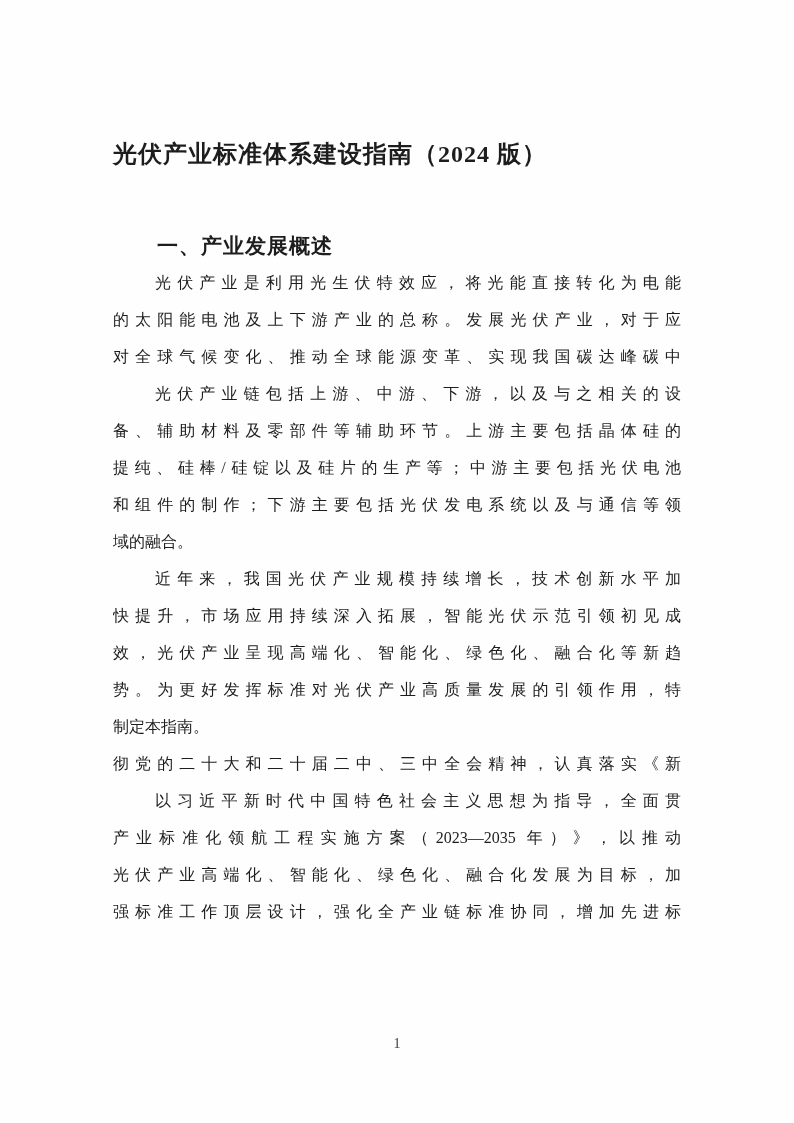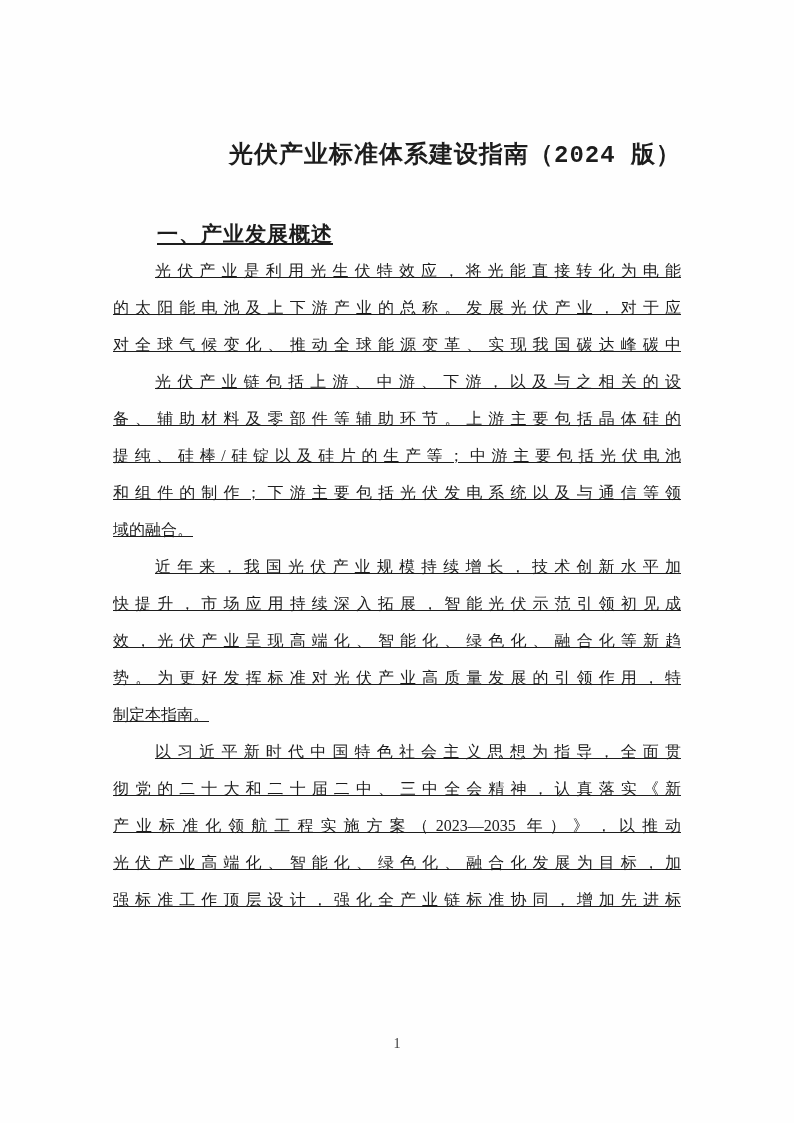--- a/index.html
+++ b/index.html
@@ -12,33 +12,32 @@
     background:#fefefe;
     color:#1d1d1d;
     font-family:"Liberation Serif", serif;
     overflow:hidden;
   }
   .doc-title {
     position:absolute;
     top:138px;
     left:113px;
     width:568px;
-    text-align:right;
+    text-align:left;
     font-size:24px;
     font-weight:bold;
     letter-spacing:1px;
-    font-family:Liberation Mono, monospace;
+    font-family:Liberation Serif, serif;
     white-space:nowrap;
   }
   .doc-body {
     position:absolute;
-    top:215px;
+    top:227px;
     left:113px;
     width:568px;
-    text-decoration:underline;
   }
   .heading {
     height:37px;
     line-height:37px;
     padding-left:44px;
     font-size:21px;
     font-weight:bold;
     font-family:"Liberation Sans", sans-serif;
     letter-spacing:1px;
     overflow:hidden;
@@ -85,22 +84,22 @@
     <p class="line">和组件的制作；下游主要包括光伏发电系统以及与通信等领</p>
     <p class="line para-end">域的融合。</p>
 
     <p class="line first">近年来，我国光伏产业规模持续增长，技术创新水平加</p>
     <p class="line">快提升，市场应用持续深入拓展，智能光伏示范引领初见成</p>
     <p class="line">效，光伏产业呈现高端化、智能化、绿色化、融合化等新趋</p>
     <p class="line">势。为更好发挥标准对光伏产业高质量发展的引领作用，特</p>
     <p class="line para-end">制定本指南。</p>
 
 
+    <p class="line">彻党的二十大和二十届二中、三中全会精神，认真落实《新</p>
     <p class="line first">以习近平新时代中国特色社会主义思想为指导，全面贯</p>
-    <p class="line">彻党的二十大和二十届二中、三中全会精神，认真落实《新</p>
     <p class="line">产业标准化领航工程实施方案（2023—2035 年）》，以推动</p>
     <p class="line">光伏产业高端化、智能化、绿色化、融合化发展为目标，加</p>
     <p class="line">强标准工作顶层设计，强化全产业链标准协同，增加先进标</p>
 
   </div>
 
   <div class="page-number">1</div>
 
 </div>
 

